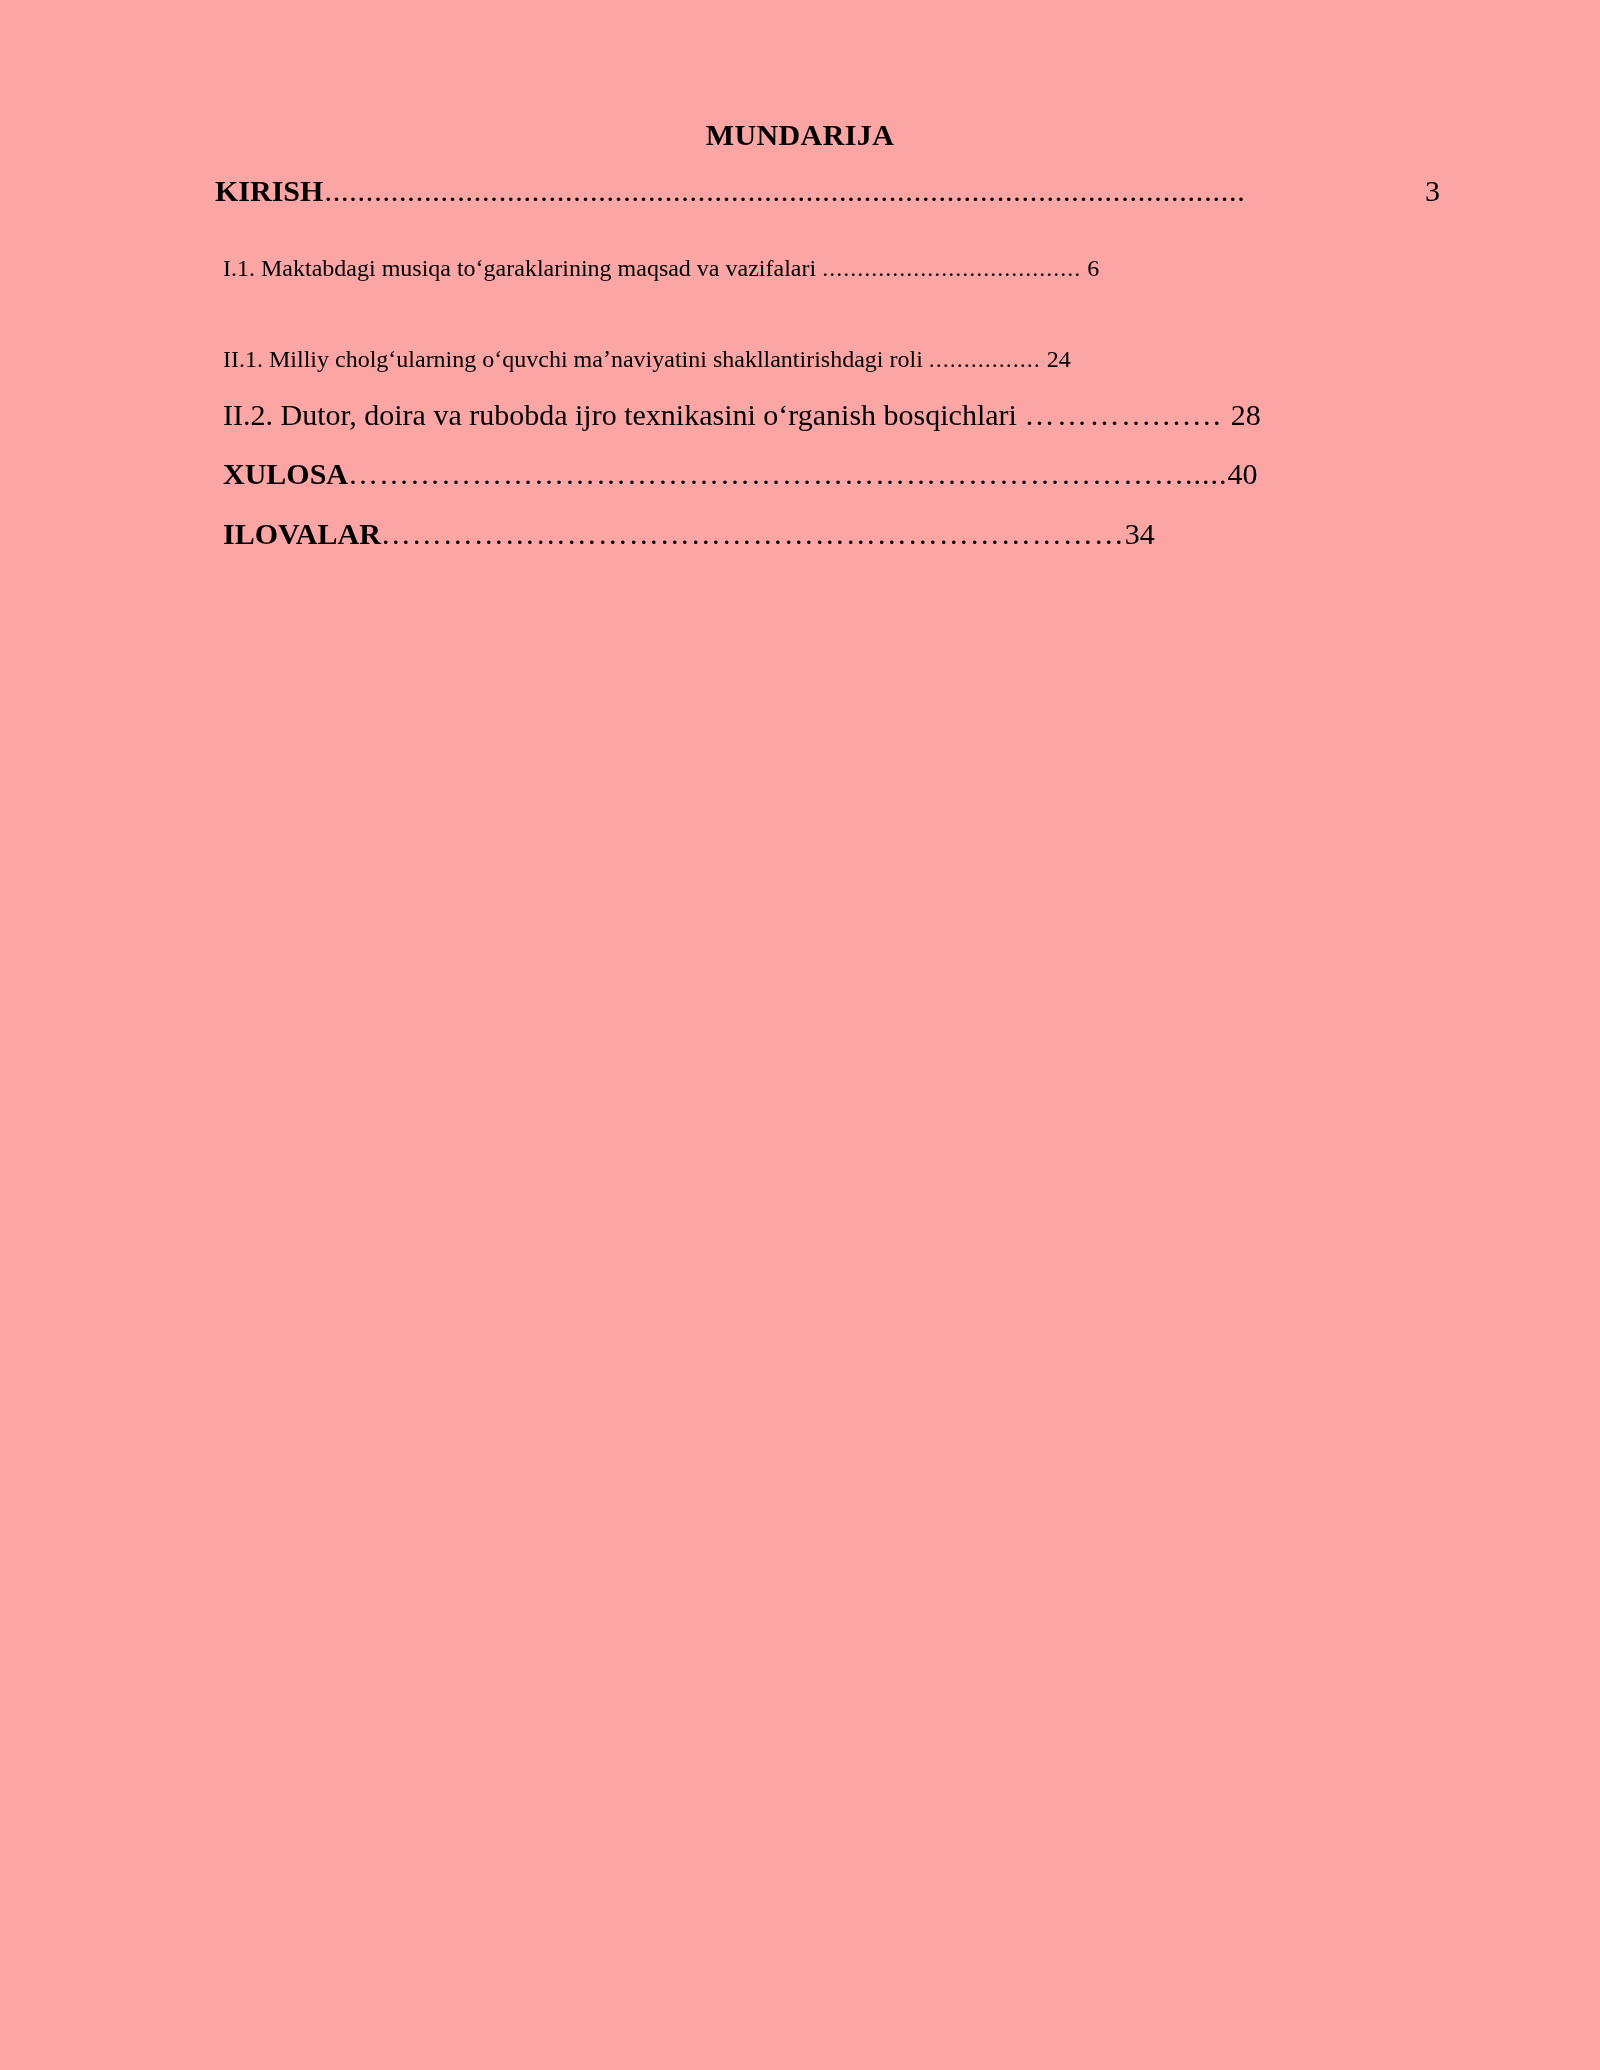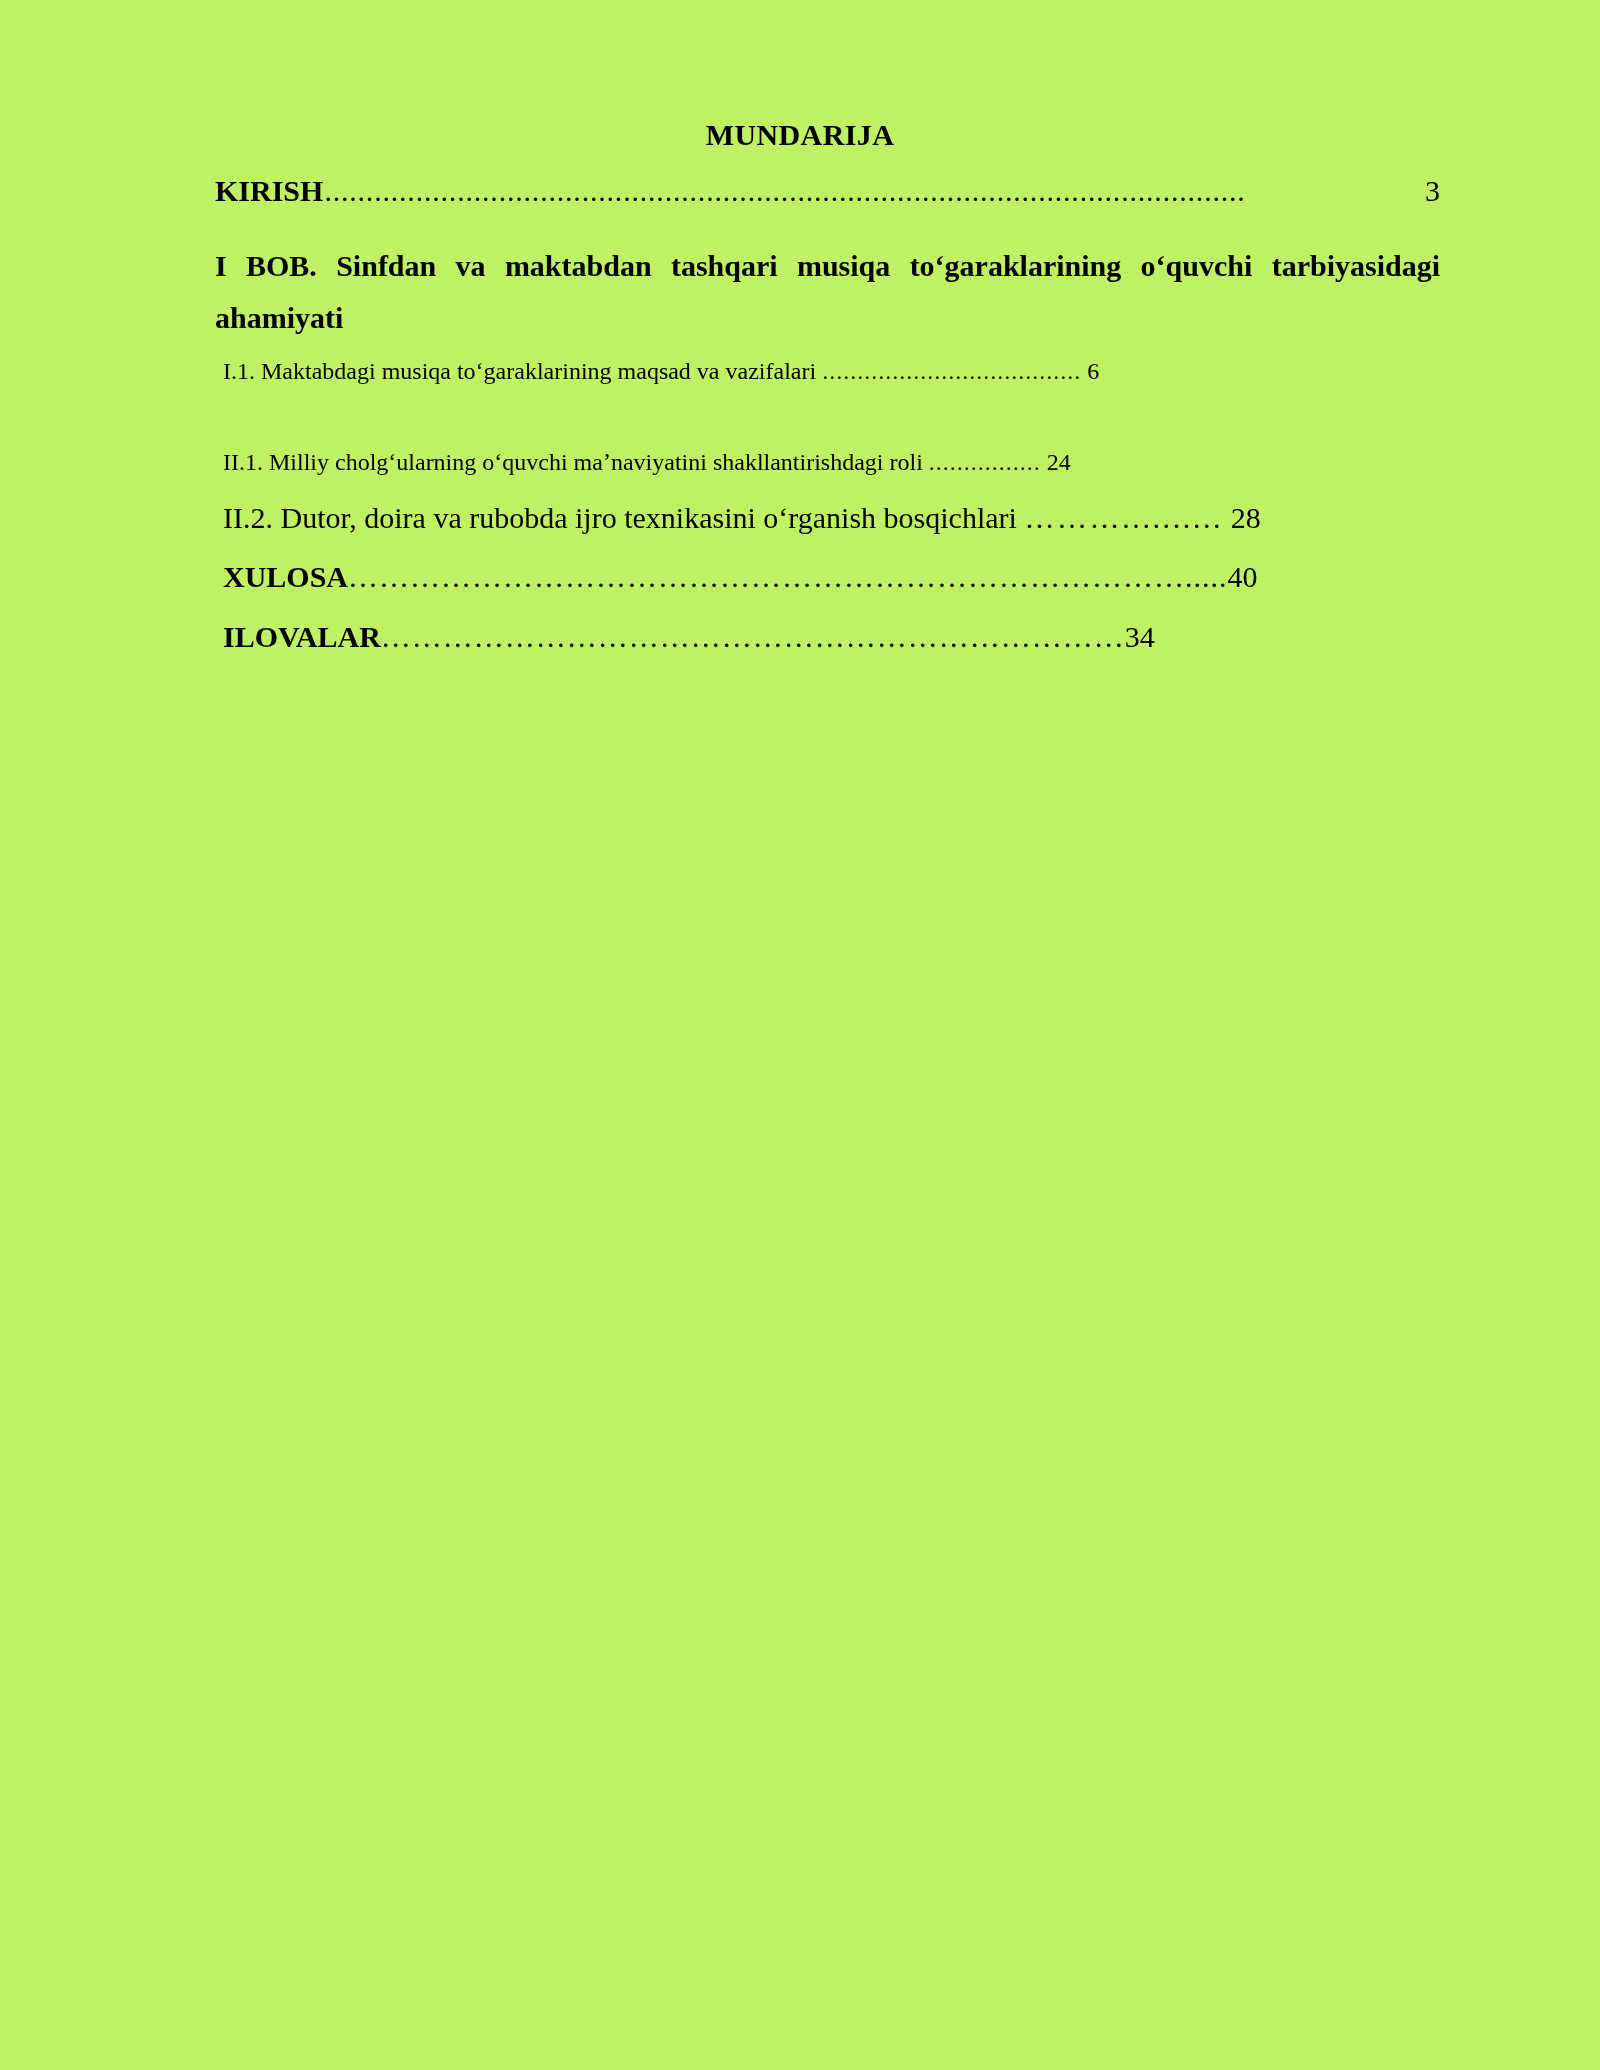--- a/index.html
+++ b/index.html
@@ -13,21 +13,21 @@
     height: 2070px;
     font-family: "Liberation Serif", "DejaVu Serif", serif;
     color: #000000;
     -webkit-font-smoothing: antialiased;
   }
 
   .page {
     position: relative;
     width: 1600px;
     height: 2070px;
-    background: #bef264;
+    background: #fca5a5;
     box-sizing: border-box;
     padding: 118px 160px 0 215px;
   }
 
   .doc-title {
     text-align: center;
     font-weight: bold;
     font-size: 30px;
     letter-spacing: 0.4px;
     margin: 0 0 24px 0;
@@ -99,21 +99,20 @@
   <h1 class="doc-title">MUNDARIJA</h1>
 
   <div class="entry-flex">
     <span class="label bold">KIRISH</span>
     <span class="fill leader-dots">...............................................................................................................</span>
     <span class="pageno">3</span>
   </div>
 
   <div class="gap-before-chapter"></div>
 
-  <p class="chapter">I BOB. Sinfdan va maktabdan tashqari musiqa toʻgaraklarining oʻquvchi tarbiyasidagi ahamiyati</p>
 
   <p class="subentry"><span>I.1. Maktabdagi musiqa toʻgaraklarining maqsad va vazifalari</span> <span class="dots-tight">.....................................</span> <span>6</span></p>
 
 
   <div class="gap-before-chapter"></div>
 
 
   <p class="subentry"><span>II.1. Milliy cholgʻularning oʻquvchi maʼnaviyatini shakllantirishdagi roli</span> <span class="dots-tight">................</span> <span>24</span></p>
 
   <p class="tight-line"><span>II.2. Dutor, doira va rubobda ijro texnikasini oʻrganish bosqichlari</span> <span class="dots-wide">………..........</span> <span>28</span></p>

